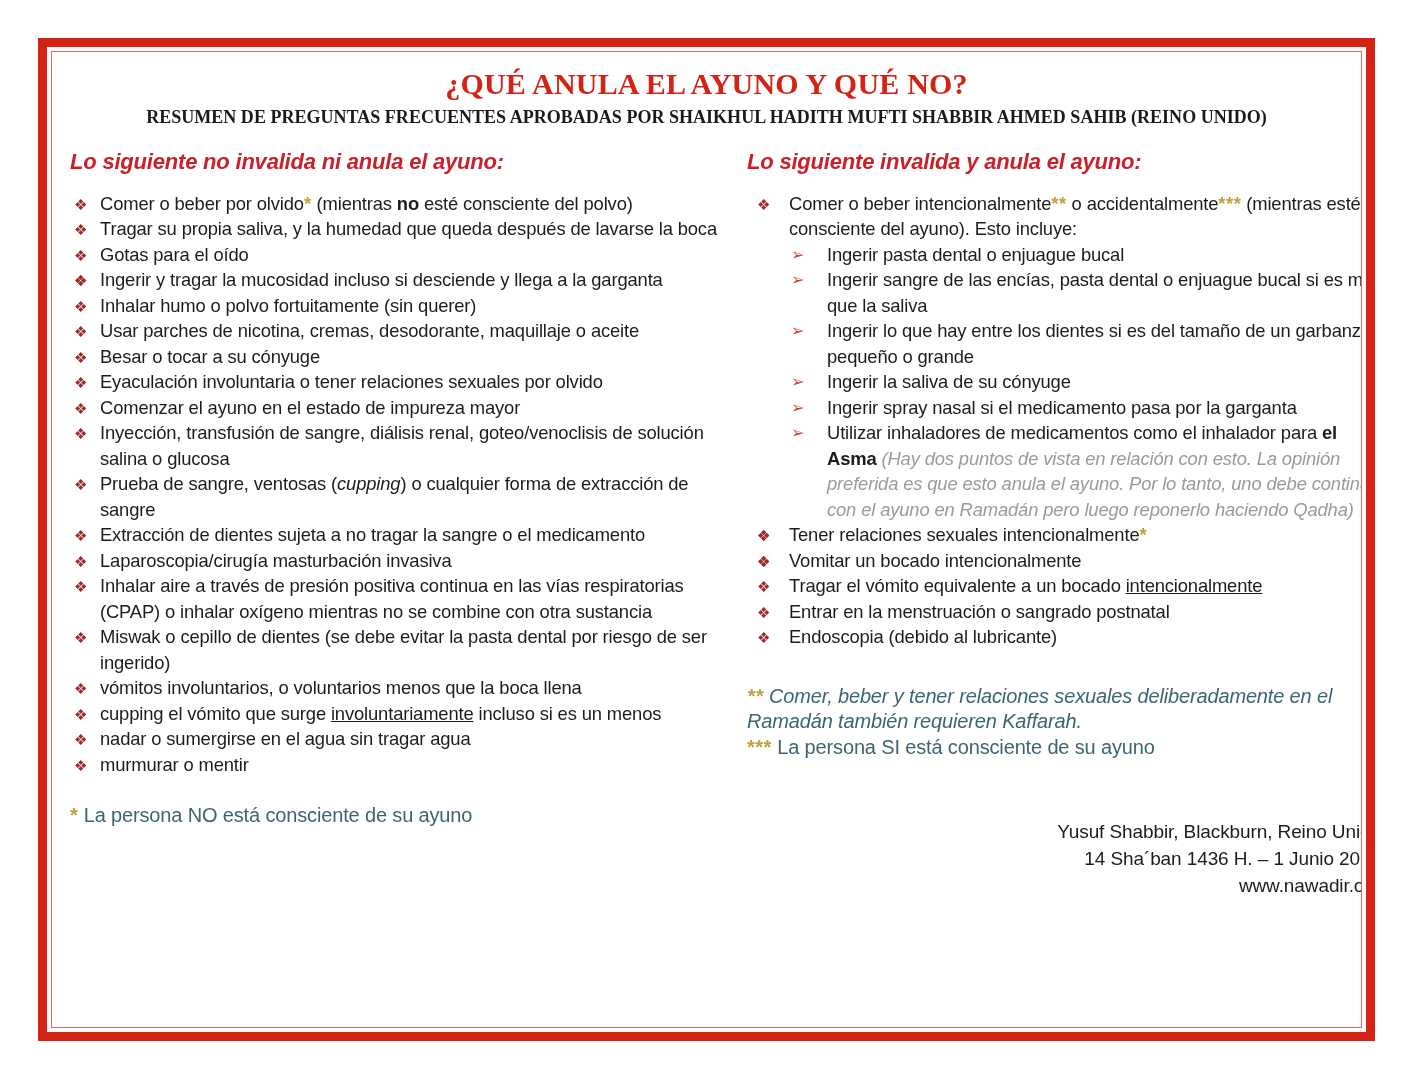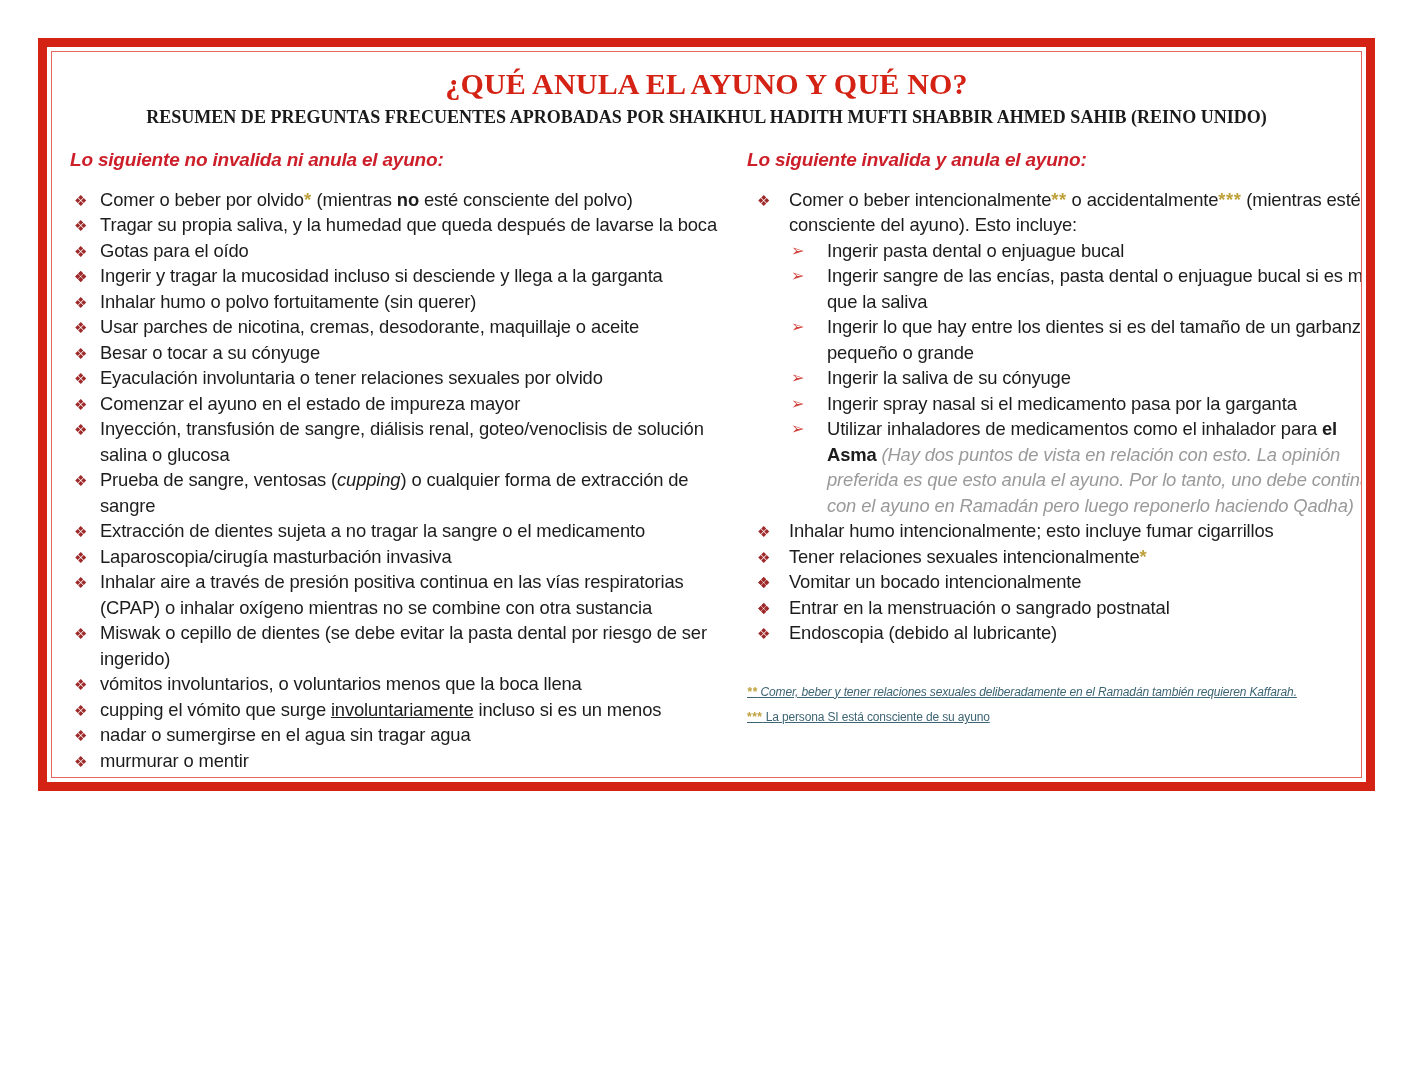--- a/index.html
+++ b/index.html
@@ -13,21 +13,21 @@
     font-family: "Liberation Sans", sans-serif;
     position: relative;
     overflow: hidden;
   }
 
   #poster {
     position: absolute;
     left: 38px;
     top: 38px;
     width: 1337px;
-    height: 753px;
+    height: 1003px;
     box-sizing: border-box;
     border: 9px solid #d42215;
     background: #ffffff;
   }
   #poster-inner {
     position: absolute;
     inset: 4px;
     border: 1px solid #e8675b;
     background: #ffffff;
     overflow: hidden;
@@ -63,21 +63,21 @@
     align-items: flex-start;
   }
   .col-left  { width: 655px; flex: 0 0 655px; padding-right: 8px; }
   .col-right { width: 640px; flex: 0 0 640px; padding-left: 14px; }
 
   .col-head {
     font-family: "Liberation Sans", sans-serif;
     font-style: italic;
     font-weight: bold;
     color: #cc1f2a;
-    font-size: 19px;
+    font-size: 22px;
     margin: 0 0 16px 0;
     letter-spacing: -0.2px;
   }
 
   ul.bullets { list-style: none; margin: 0; padding: 0; }
 
   li.item {
     position: relative;
     padding-left: 30px;
     font-size: 18.4px;
@@ -117,24 +117,23 @@
 
   .sup-note { color: #bfa23d; font-weight: bold; letter-spacing: 0.5px; }
   .bold     { font-weight: bold; }
   .ital     { font-style: italic; }
   .uline    { text-decoration: underline; }
   .grayital { font-style: italic; color: #9a9a9a; }
 
   
   .footnote {
     color: #3d6473;
-    font-size: 12px;
+    font-size: 20px;
     line-height: 25.5px;
     letter-spacing: -0.15px;
-    text-decoration: underline;
   }
   .footnote .mark { color: #bfa23d; font-weight: bold; letter-spacing: 0.5px; }
   .footnote-left { margin-top: 26px; }
   .footnotes-right { margin-top: 34px; }
   .fn-italic { font-style: italic; }
 
   
   .signature {
     margin-top: 58px;
     text-align: right;
@@ -189,25 +188,25 @@
         <div class="col-head">Lo siguiente invalida y anula el ayuno:</div>
         <ul class="bullets" id="right-list">
             <li class="item"><span class="marker">❖</span><span><span>Comer o beber intencionalmente</span><span class="sup-note">**</span><span> o accidentalmente</span><span class="sup-note">***</span><span> (mientras esté consciente del ayuno). Esto incluye:</span></span><ul class="subbullets">
                 <li class="subitem"><span class="marker">➢</span><span><span>Ingerir pasta dental o enjuague bucal</span></span></li>
                 <li class="subitem"><span class="marker">➢</span><span><span>Ingerir sangre de las encías, pasta dental o enjuague bucal si es más que la saliva</span></span></li>
                 <li class="subitem"><span class="marker">➢</span><span><span>Ingerir lo que hay entre los dientes si es del tamaño de un garbanzo pequeño o grande</span></span></li>
                 <li class="subitem"><span class="marker">➢</span><span><span>Ingerir la saliva de su cónyuge</span></span></li>
                 <li class="subitem"><span class="marker">➢</span><span><span>Ingerir spray nasal si el medicamento pasa por la garganta</span></span></li>
                 <li class="subitem"><span class="marker">➢</span><span><span>Utilizar inhaladores de medicamentos como el inhalador para </span><span class="bold">el Asma</span><span class="grayital"> (Hay dos puntos de vista en relación con esto. La opinión preferida es que esto anula el ayuno. Por lo tanto, uno debe continuar con el ayuno en Ramadán pero luego reponerlo haciendo Qadha)</span></span></li>
               </ul></li>
-            <li class="item"><span class="marker">❖</span><span><span>Inhalar humo intencionalmente;  esto incluye fumar cigarrillos</span></span></li>
+            <li class="item"><span class="marker">❖</span></li>
             <li class="item"><span class="marker">❖</span><span><span>Tener relaciones sexuales intencionalmente</span><span class="sup-note">*</span></span></li>
             <li class="item"><span class="marker">❖</span></li>
             <li class="item"><span class="marker">❖</span><span><span>Vomitar un bocado intencionalmente</span></span></li>
-            <li class="item"><span class="marker">❖</span></li>
+            <li class="item"><span class="marker">❖</span><span><span>Tragar el vómito equivalente a un bocado </span><span class="uline">intencionalmente</span></span></li>
             <li class="item"><span class="marker">❖</span><span><span>Entrar en la menstruación o sangrado postnatal</span></span></li>
             <li class="item"><span class="marker">❖</span><span><span>Endoscopia (debido al lubricante)</span></span></li>
           </ul>
         <div class="footnotes-right" id="right-footnotes">
             <div class="footnote fn-italic"><span class="mark">**</span><span> Comer, beber y tener relaciones sexuales deliberadamente en el Ramadán también requieren Kaffarah.</span></div>
             <div class="footnote"><span class="mark">***</span><span> La persona SI está consciente de su ayuno</span></div>
           </div>
         <div class="signature" id="signature">
             <div>Yusuf Shabbir, Blackburn, Reino Unido</div>
             <div>14 Sha´ban 1436 H. – 1 Junio 2015</div>

